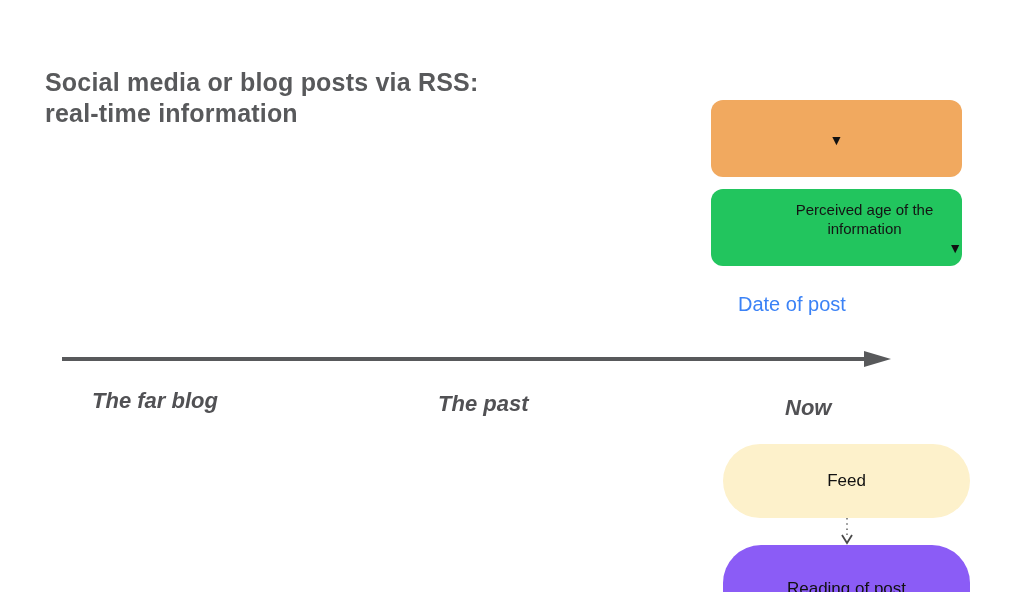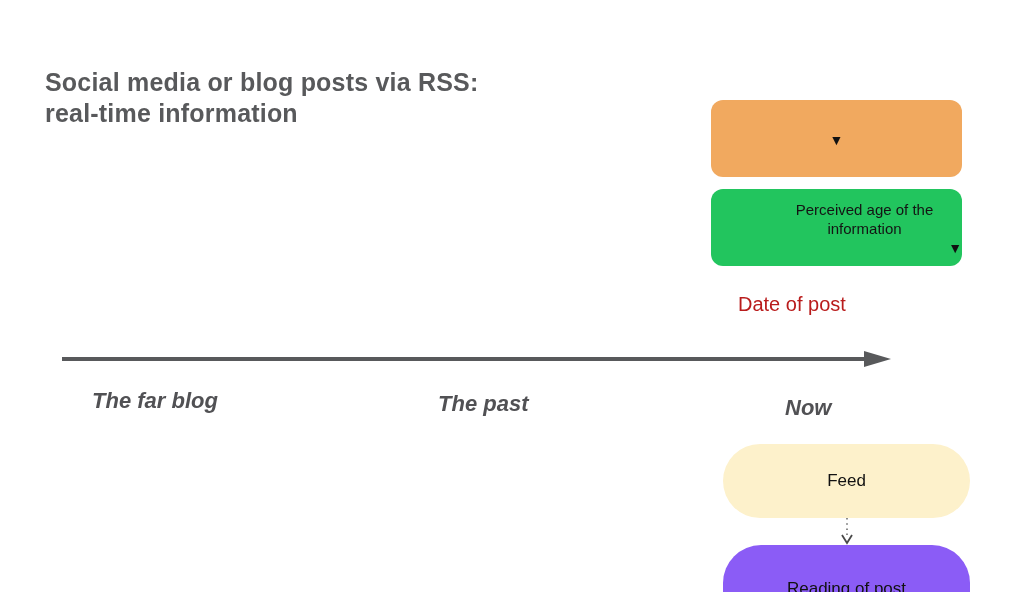--- a/index.html
+++ b/index.html
@@ -49,21 +49,21 @@
     margin-top: 2px;
     color: #111111;
   }
   .box-actual    { top: 55px;  background: #F1A95F; }
   .box-perceived { top: 144px; background: #22c55e; align-items: flex-end; }
   .date-label {
     position: absolute;
     left: 738px;
     top: 248px;
     font-size: 20px;
-    color: #b91c1c;
+    color: #3b82f6;
   }
   .tl-line {
     position: absolute;
     left: 62px;
     top: 312px;
     width: 804px;
     height: 4px;
     background: #58595B;
   }
   .tl-head {

